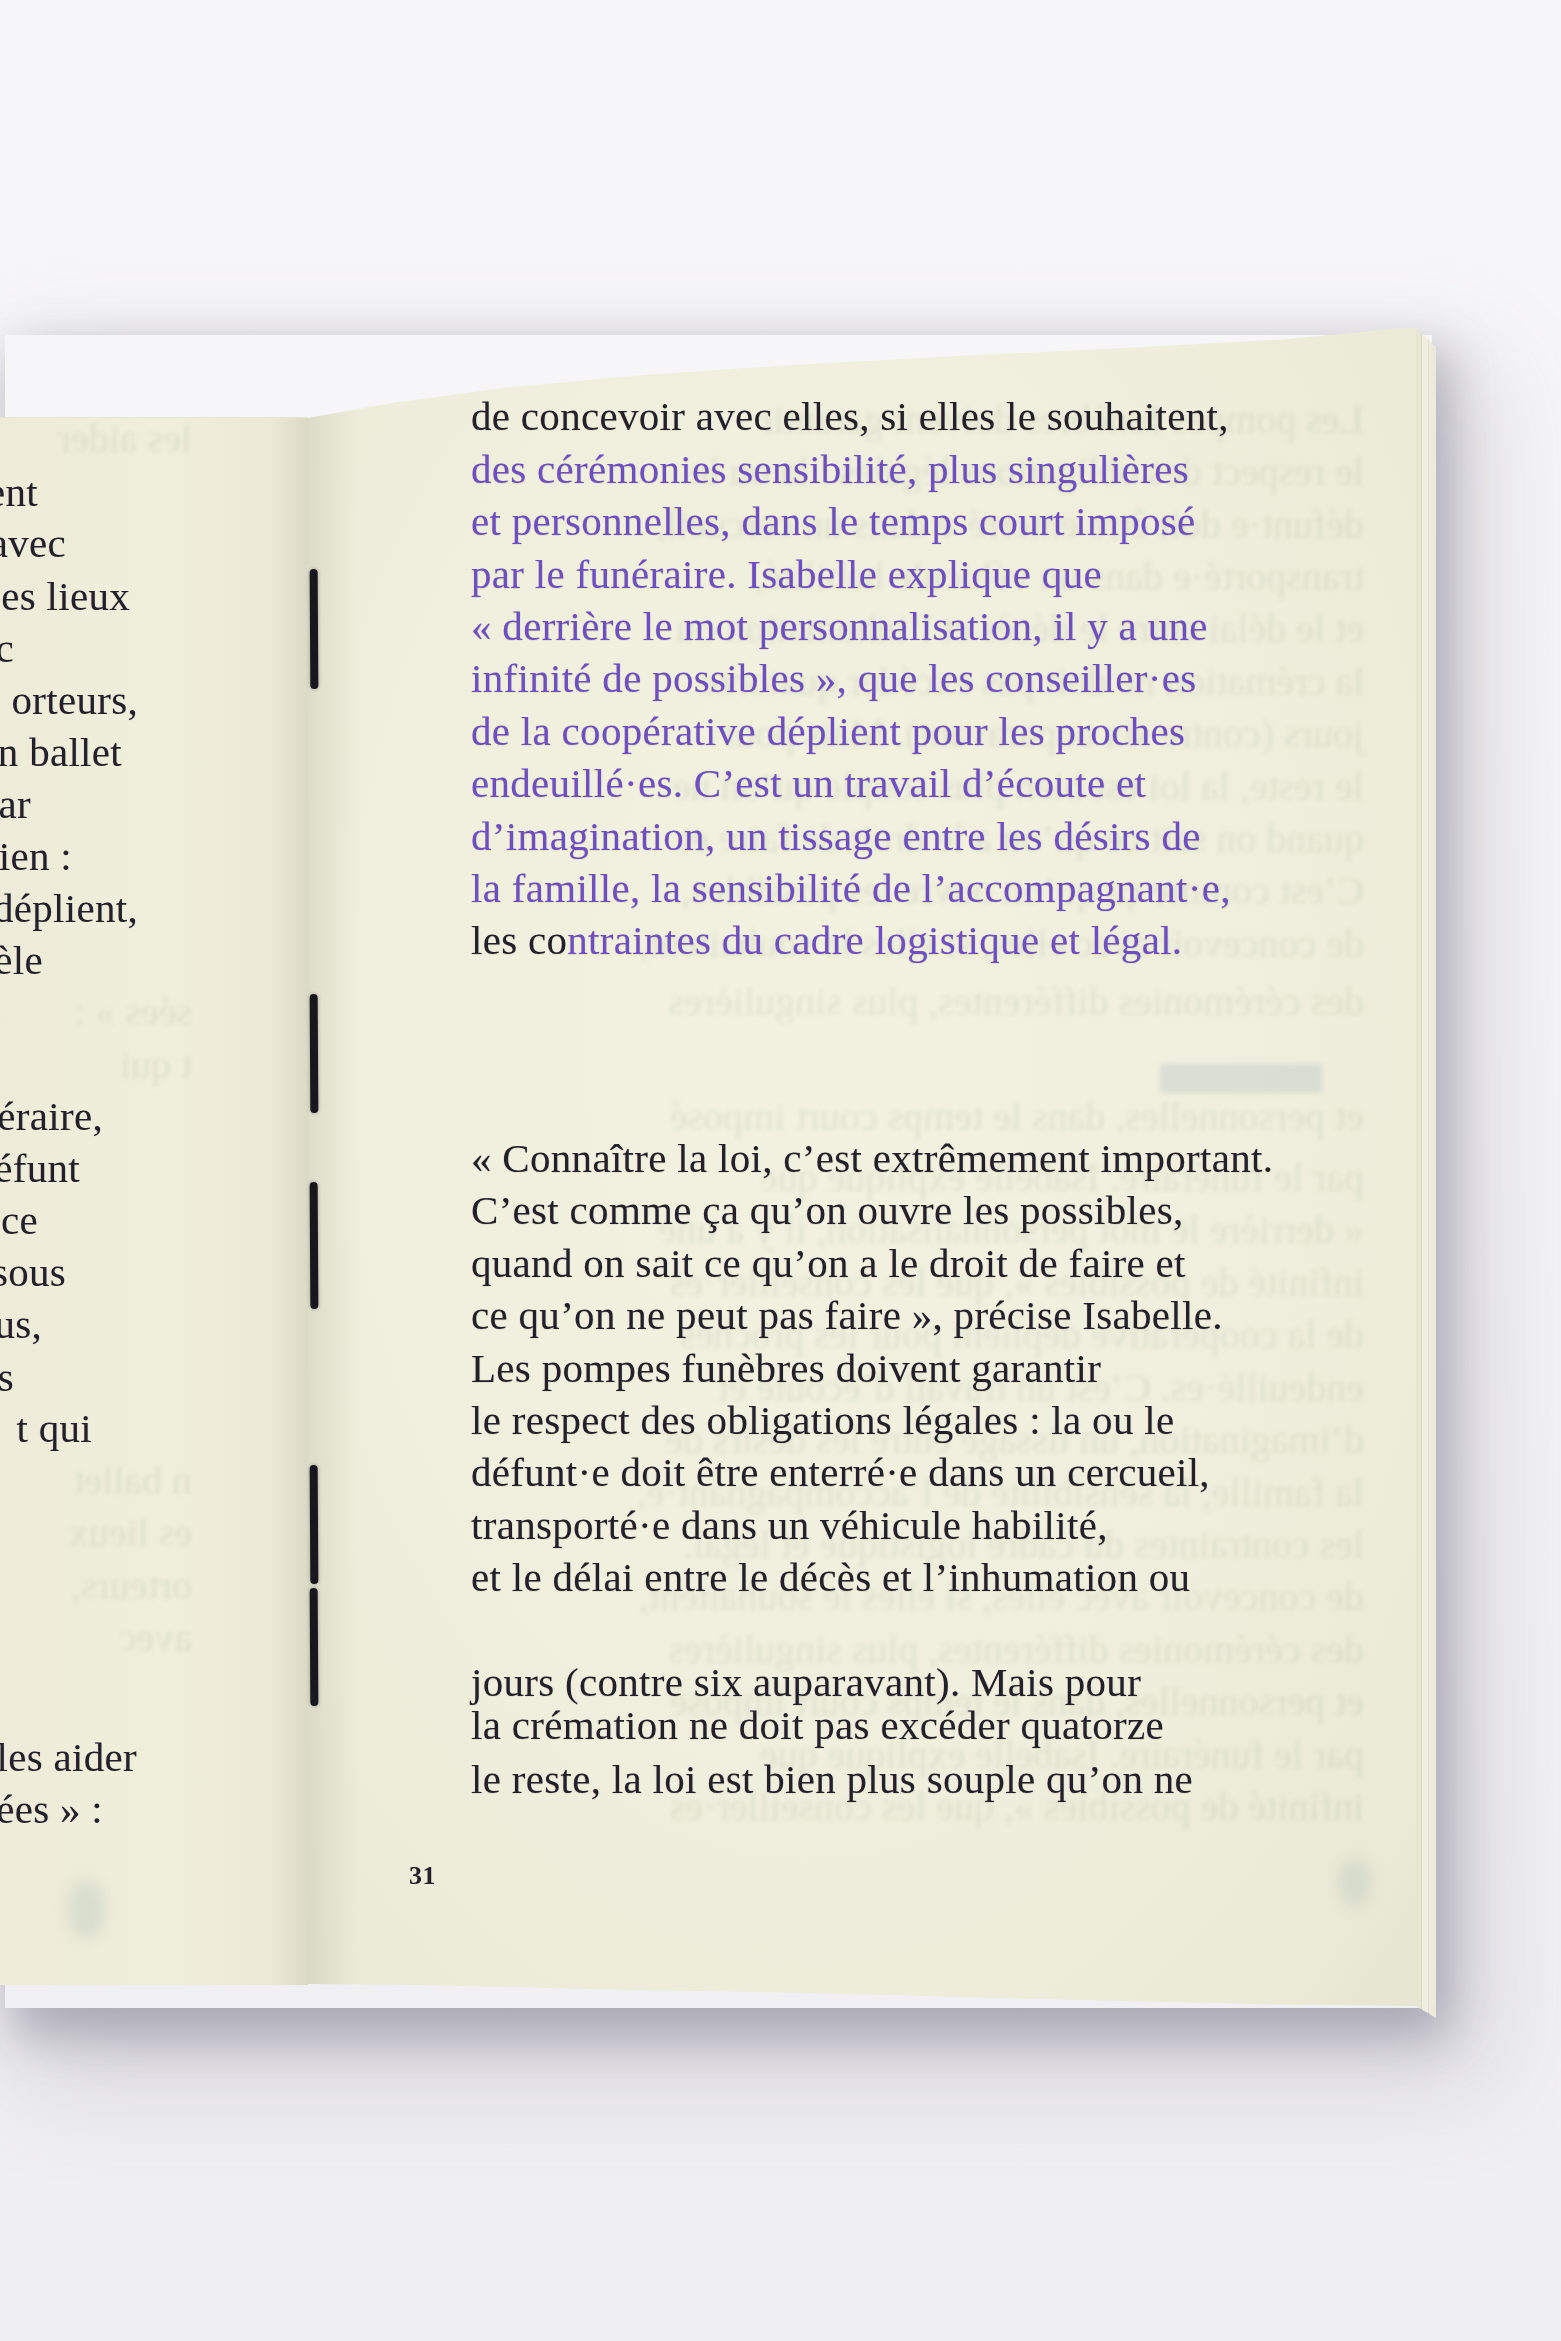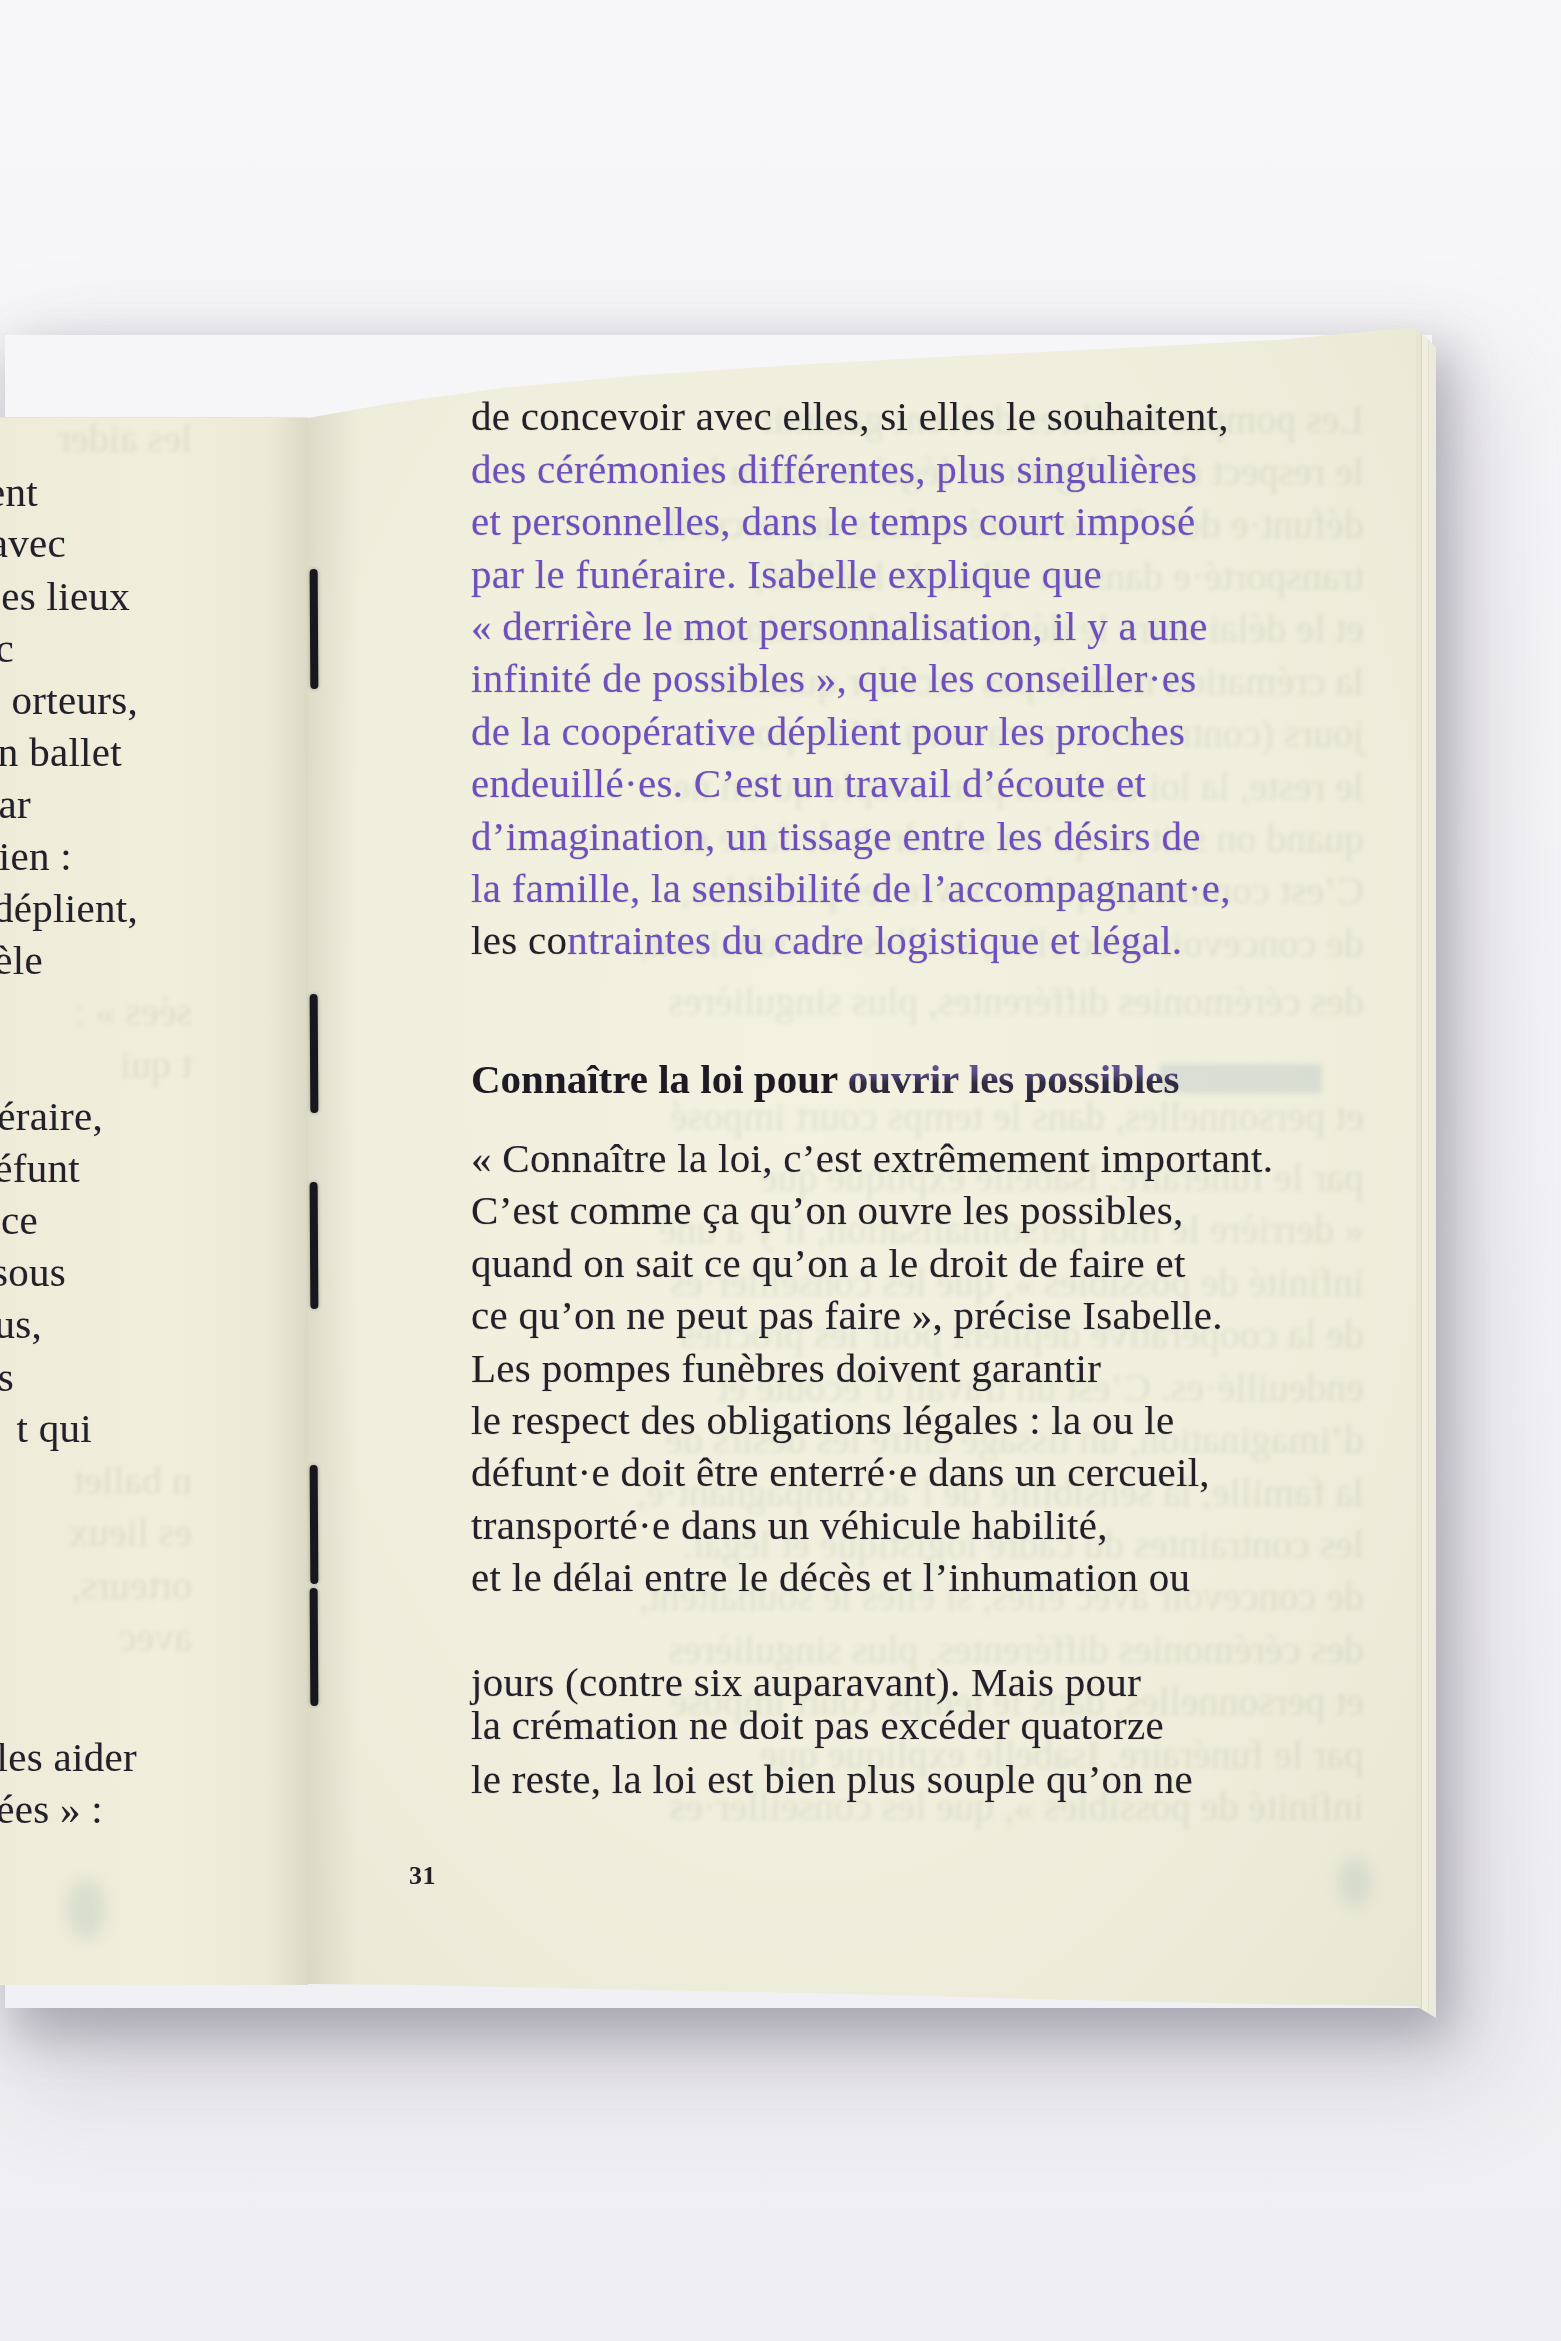--- a/index.html
+++ b/index.html
@@ -111,27 +111,24 @@
     </div>
   <div id="stitches">
       <div class="stitch" style="top: 569px; height: 120px;"></div>
       <div class="stitch" style="top: 994px; height: 119px;"></div>
       <div class="stitch" style="top: 1182px; height: 127px;"></div>
       <div class="stitch" style="top: 1465px; height: 119px;"></div>
       <div class="stitch" style="top: 1588px; height: 118px;"></div>
     </div>
 
   <div class="heading-ghost-band"></div>
-  <div class="heading">
-    <span>Connaître la loi pour </span><span class="heading-hl">ouvrir les possibles</span>
-  </div>
 
   <div id="textlines">
       <div class="textline" style="top: 390px;"><span class="seg-ink">de concevoir avec elles, si elles le souhaitent,</span></div>
-      <div class="textline" style="top: 443px;"><span class="seg-purple">des cérémonies différentes, plus singulières</span></div>
+      <div class="textline" style="top: 443px;"><span class="seg-purple">des cérémonies sensibilité, plus singulières</span></div>
       <div class="textline" style="top: 495px;"><span class="seg-purple">et personnelles, dans le temps court imposé</span></div>
       <div class="textline" style="top: 548px;"><span class="seg-purple">par le funéraire. Isabelle explique que</span></div>
       <div class="textline" style="top: 600px;"><span class="seg-purple">« derrière le mot personnalisation, il y a une</span></div>
       <div class="textline" style="top: 652px;"><span class="seg-purple">infinité de possibles », que les conseiller·es</span></div>
       <div class="textline" style="top: 705px;"><span class="seg-purple">de la coopérative déplient pour les proches</span></div>
       <div class="textline" style="top: 757px;"><span class="seg-purple">endeuillé·es. C’est un travail d’écoute et</span></div>
       <div class="textline" style="top: 810px;"><span class="seg-purple">d’imagination, un tissage entre les désirs de</span></div>
       <div class="textline" style="top: 862px;"><span class="seg-purple">la famille, la sensibilité de l’accompagnant·e,</span></div>
       <div class="textline" style="top: 914px;"><span class="seg-ink">les co</span><span class="seg-purple">ntraintes du cadre logistique et légal.</span></div>
       <div class="textline" style="top: 1132px;">« Connaître la loi, c’est extrêmement important.</div>

